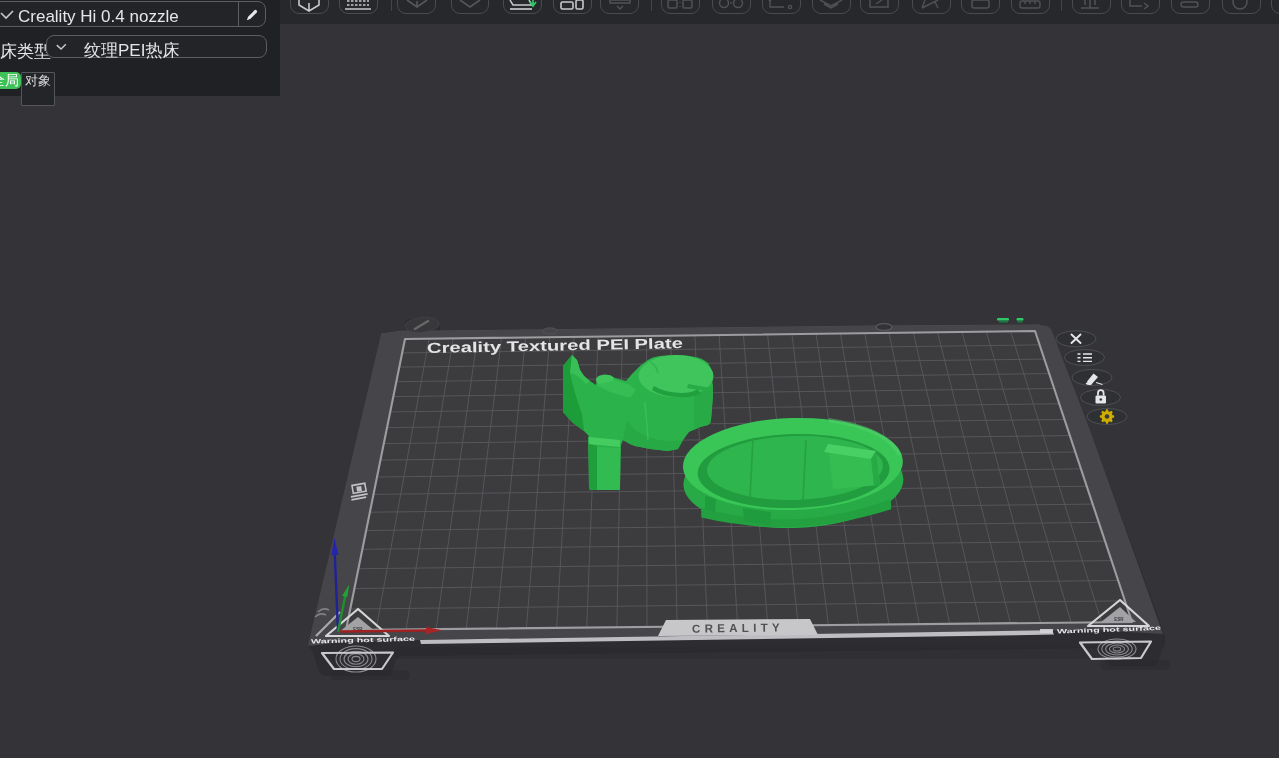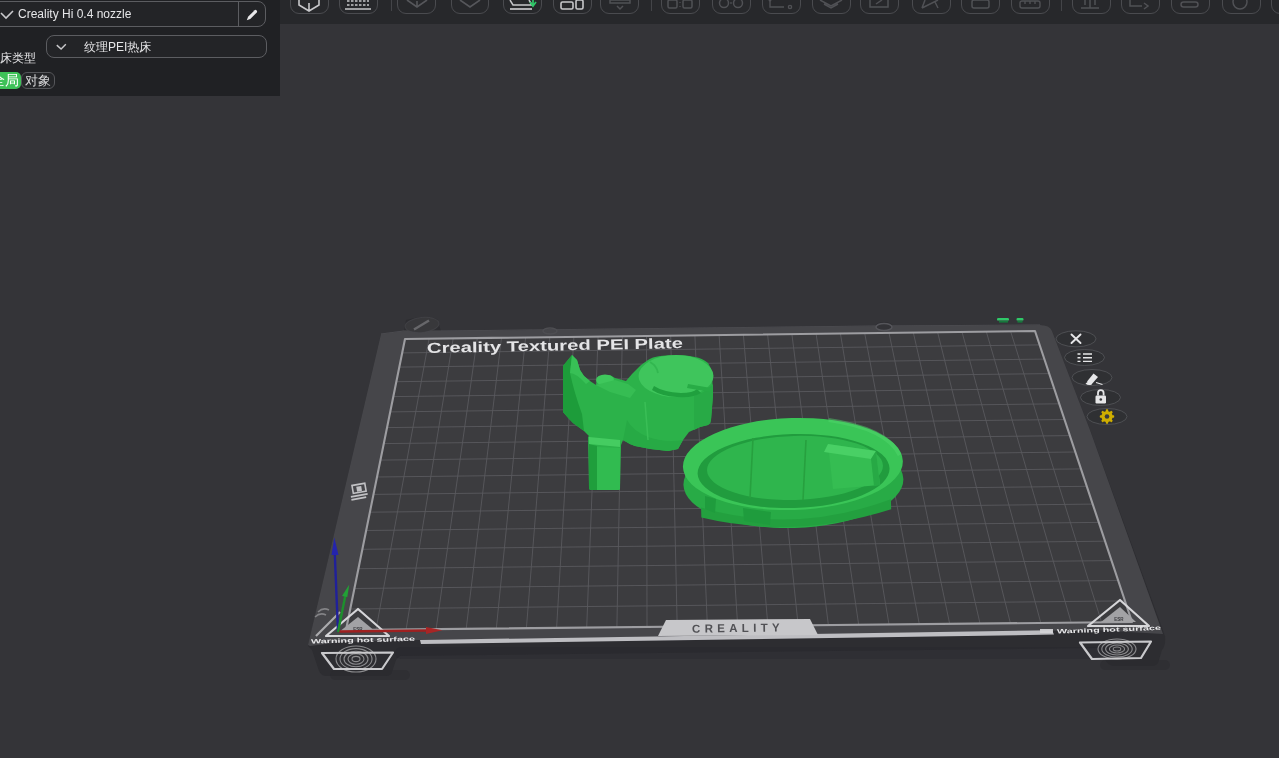--- a/index.html
+++ b/index.html
@@ -1,20 +1,20 @@
 <!DOCTYPE html>
 <html><head><meta charset="utf-8"><style>
 *{margin:0;padding:0;box-sizing:border-box}
 html,body{width:1279px;height:758px;overflow:hidden;background:#343438;font-family:"Liberation Sans",sans-serif}
 #toolbar{position:absolute;left:280px;top:0;width:999px;height:24px;background:#27282b}
 .tbtn{position:absolute;top:-24px;width:38.5px;height:38px;border:1px solid #4a4b4f;border-radius:9px}
 .tsep{position:absolute;top:0;width:1px;height:11px;background:#434448}
 #panel{position:absolute;left:0;top:0;width:280px;height:96px;background:#202124}
 .box{position:absolute;border:1px solid #5c5d61;border-radius:8px;background:#232427}
-.ptxt{position:absolute;color:#e6e6e8;font-size:12px;white-space:nowrap}
+.ptxt{position:absolute;color:#e6e6e8;font-size:17px;white-space:nowrap}
 #scene{position:absolute;left:0;top:0}
 </style></head>
 <body>
 <svg id="scene" width="1279" height="758" viewBox="0 0 1279 758">
     <path d="M381 334 L404 331 L406 320 Q421 315 437 319 L441 331
 L875 326 Q877 322 884 322 Q891 322 893 326
 L1040 325 Q1050 325 1052 331
 L1090 430 L1165 636 Q1166 645 1162 650 L1158 663 Q1156 666 1152 666 L1113 666 Q1108 665 1106 661 L1098 648
 L400 656 L396 660 L392 672 Q391 676 386 676 L327 676 Q321 676 319 671 L312 650 L308 646 Z" fill="#2d2d31"></path>
     <path d="M370 390 L310 645" stroke="#6e6e72" stroke-width="1.2" opacity="0.55" fill="none"></path>
@@ -224,20 +224,20 @@
 <div id="panel">
  <div class="box" style="left:-20px;top:1px;width:286px;height:26px"></div>
  <div style="position:absolute;left:238px;top:2px;width:1px;height:24px;background:#5c5d61"></div>
  <svg width="20" height="12" viewBox="0 0 20 12" style="position:absolute;left:-2px;top:10px">
       <path d="M3 3 l5 5 l7 -7" stroke="#c9c9cc" stroke-width="1.6" fill="none"></path>
     </svg>
  <div class="ptxt" style="left:18px;top:7px">Creality Hi 0.4 nozzle</div>
  <svg width="14" height="14" viewBox="0 0 16 16" style="position:absolute;left:245px;top:8px">
       <path d="M2 14 L3.5 10 L11 2.5 a1.8 1.8 0 0 1 2.5 2.5 L6 12.5 Z" fill="#e8e8ea"></path>
     </svg>
- <div class="ptxt" style="left:0px;top:50px">床类型</div>
+ <div class="ptxt" style="left:0px;top:40px">床类型</div>
  <div class="box" style="left:46px;top:35px;width:221px;height:23px"></div>
  <svg width="11" height="9" viewBox="0 0 14 10" style="position:absolute;left:56px;top:43px">
       <path d="M1 2 l5.5 5 l6 -6" stroke="#c9c9cc" stroke-width="1.8" fill="none"></path>
     </svg>
  <div class="ptxt" style="left:84px;top:39px">纹理PEI热床</div>
  <div style="position:absolute;left:-20px;top:72px;width:41px;height:17px;background:#3ec158;border-radius:5px;color:#fff;font-size:14px;line-height:17px;text-align:right;padding-right:2px;overflow:hidden">全局</div>
- <div style="position:absolute;left:21px;top:72px;width:34px;height:17px;border:1px solid #55565a;border-radius:6px;color:#d8d8da;font-size:13px;line-height:15px;text-align:center;background:#242528">对象</div>
+ <div style="position:absolute;left:21px;top:72px;width:34px;height:34px;border:1px solid #55565a;border-radius:1px;color:#d8d8da;font-size:13px;line-height:15px;text-align:center;background:#242528">对象</div>
 </div>
 </body></html>

